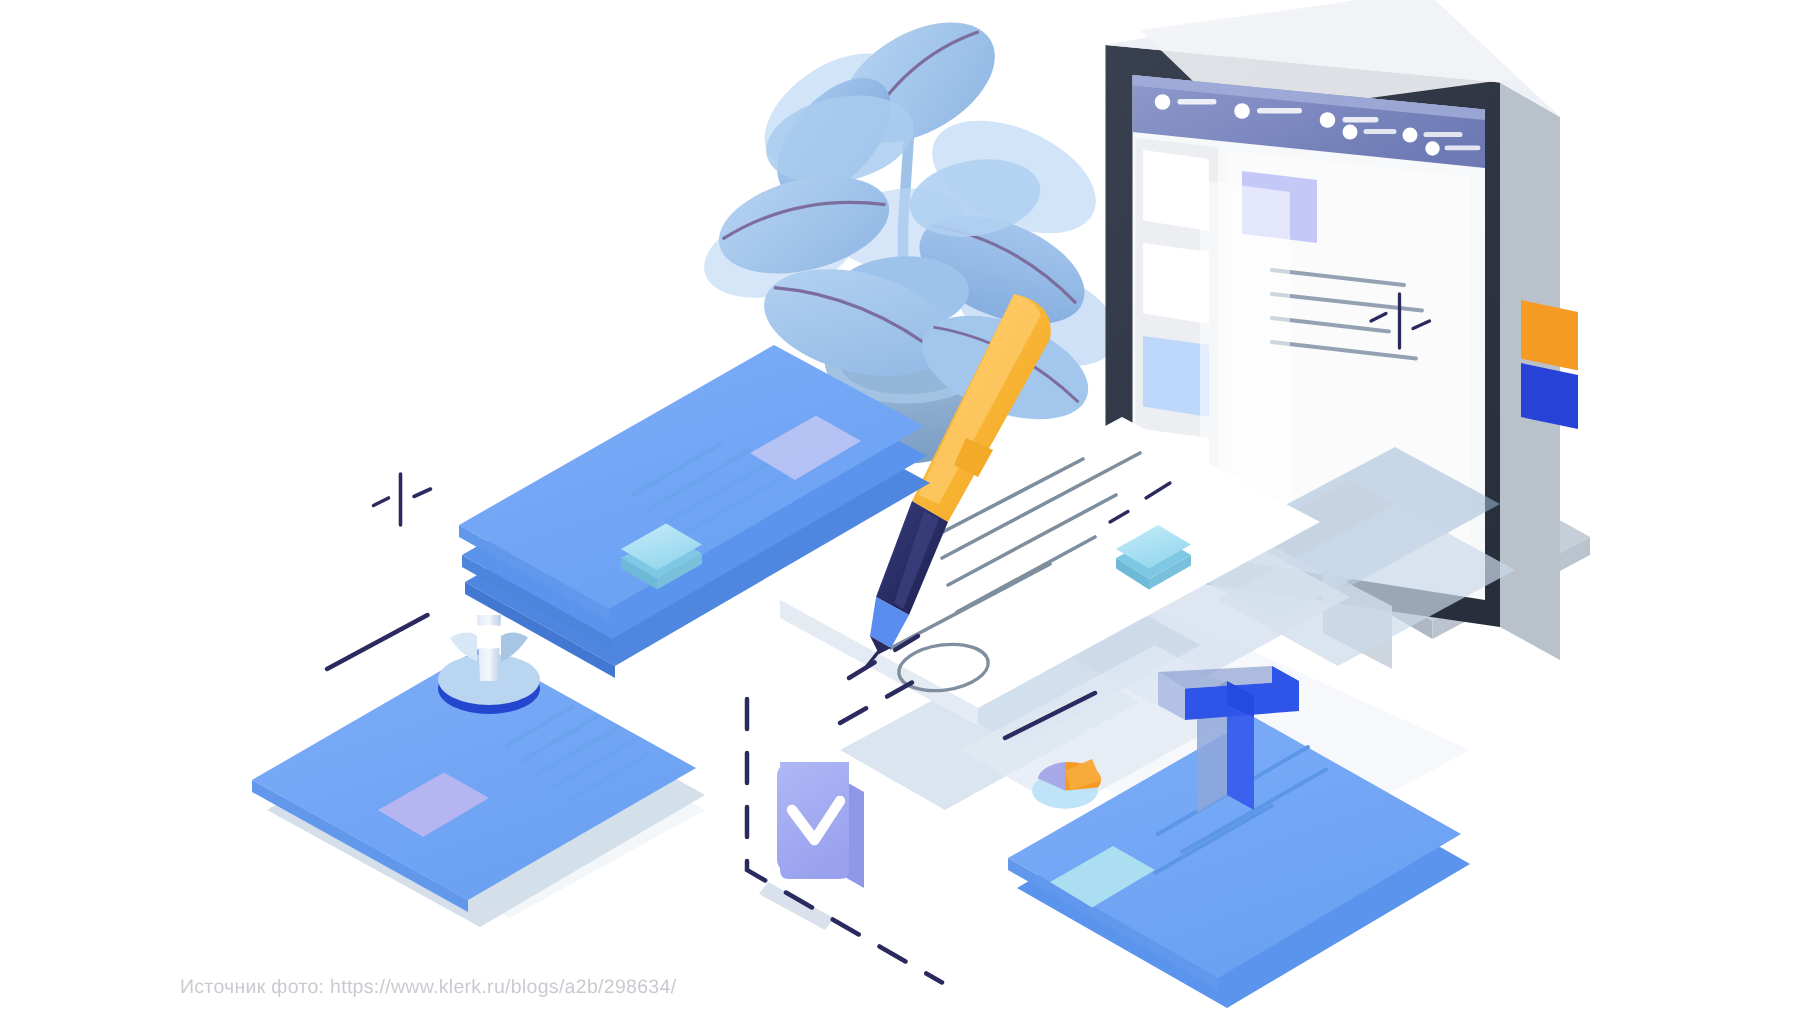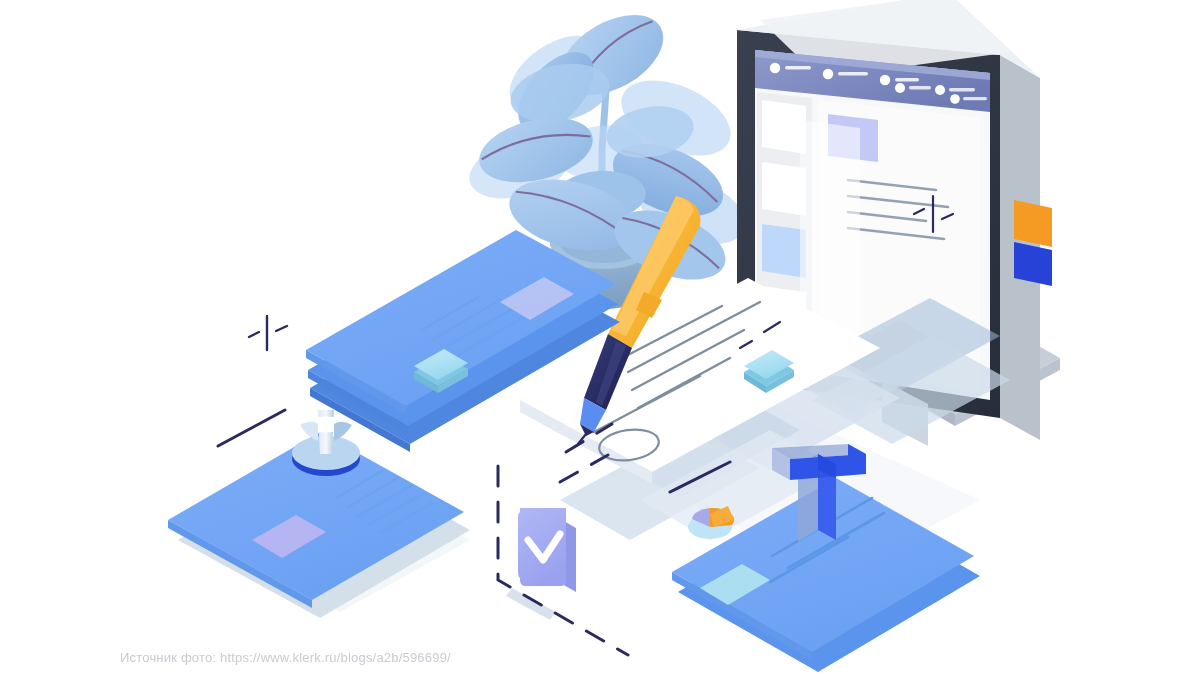--- a/index.html
+++ b/index.html
@@ -393,15 +393,15 @@
     <g>
       <line x1="218" y1="446" x2="285" y2="410" stroke="#2b2a5e" stroke-width="3" stroke-linecap="round"></line>
     </g>
 
     <g>
       <line x1="670" y1="492" x2="730" y2="462" stroke="#2b2a5e" stroke-width="3" stroke-linecap="round"></line>
     </g>
 
   </svg>
 
-  <div id="caption">Источник фото: https://www.klerk.ru/blogs/a2b/596699/</div>
+  <div id="caption">Источник фото: https://www.klerk.ru/blogs/a2b/298634/</div>
 
 </div>
 
 </body></html>

